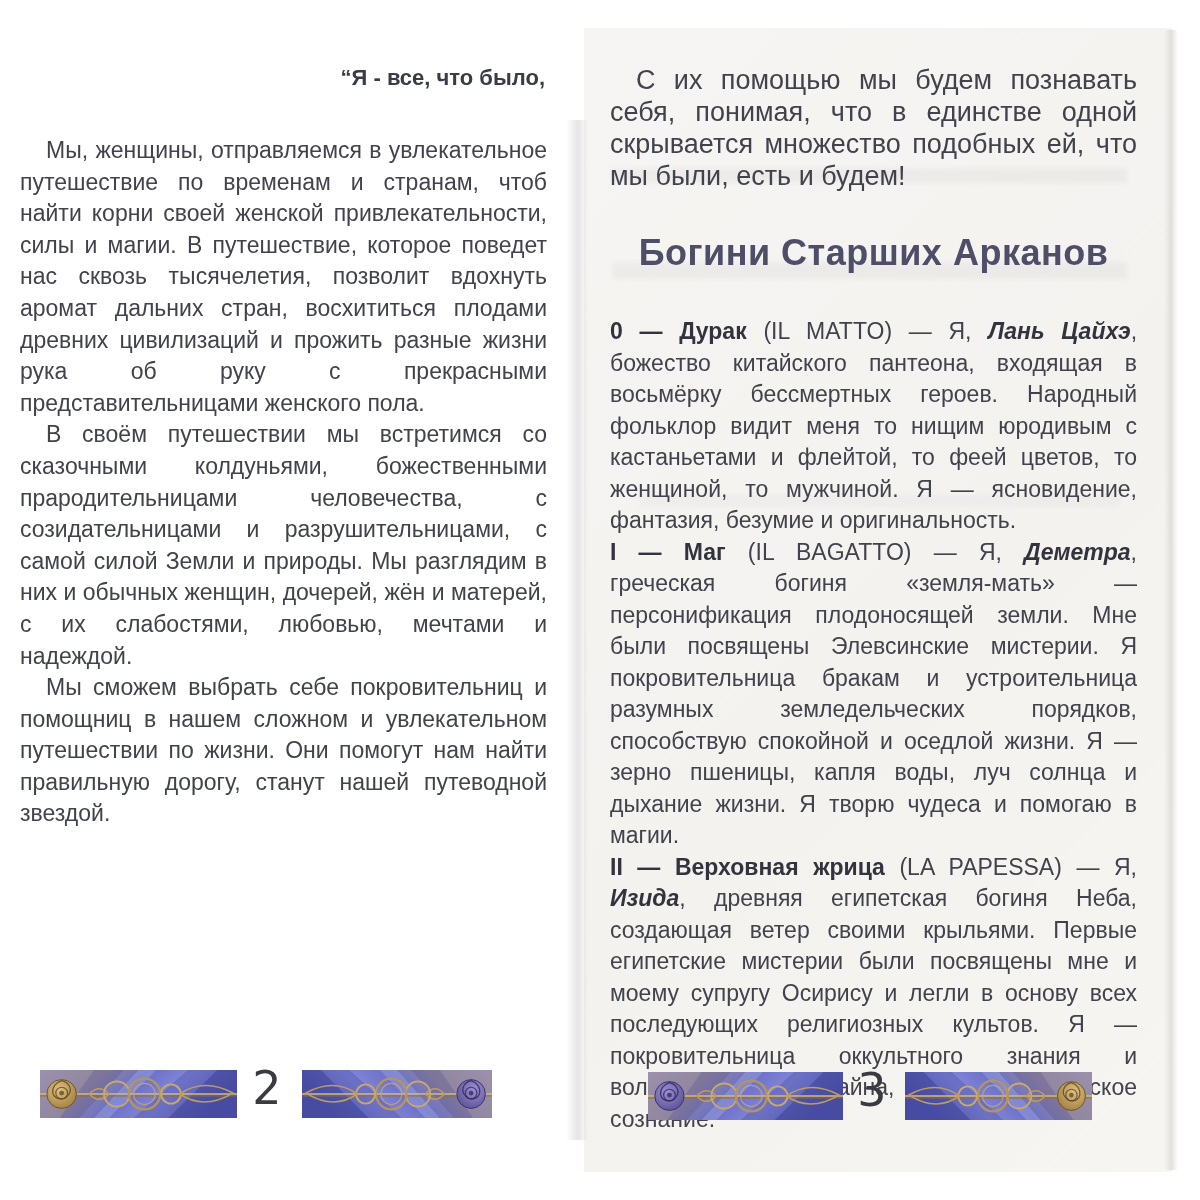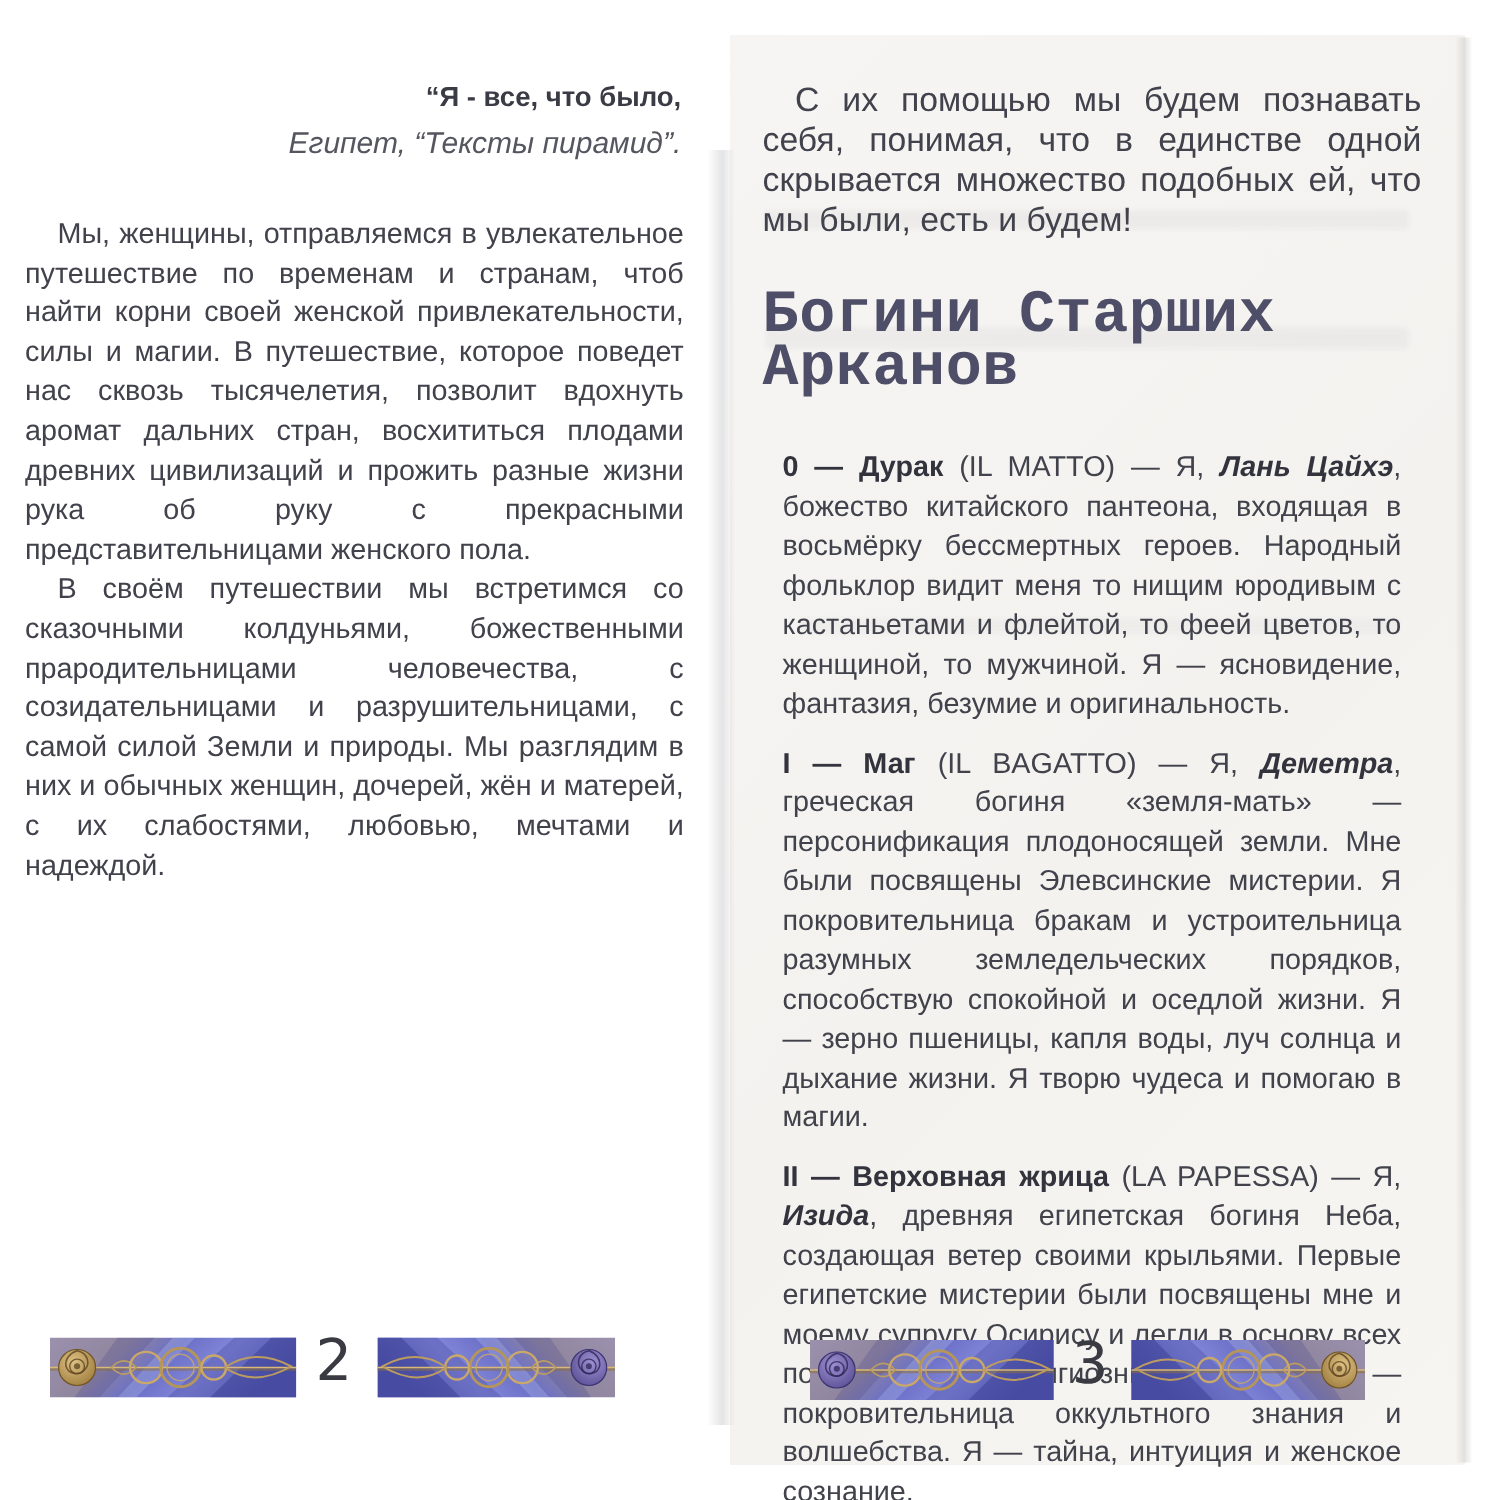--- a/index.html
+++ b/index.html
@@ -33,26 +33,26 @@
   .ep-source{font-style:italic;font-size:24px;line-height:34px;color:#55565f;margin-top:2px;}
   .paras{margin-top:39px;}
   .paras p{
     margin:0;font-size:23px;line-height:31.6px;text-align:justify;text-indent:26px;
   }
 
   
   .page-right{position:absolute;left:610px;top:0;width:527px;}
   .intro{margin:64px 0 0;font-size:27px;line-height:32px;text-align:justify;text-indent:26px;}
   .heading{
-    font-family:Liberation Mono, monospace;font-weight:bold;
-    font-size:48px;line-height:42px;color:#4e4e68;
-    margin:40px 0 42px;letter-spacing:0.5px;
+    font-family:Liberation Sans, sans-serif;font-weight:bold;
+    font-size:36px;line-height:42px;color:#4e4e68;
+    text-align:center;margin:40px 0 42px;letter-spacing:0.5px;
   }
   .entry{
-    margin:16px;font-size:23px;line-height:31.5px;text-align:justify;
+    margin:0;font-size:23px;line-height:31.5px;text-align:justify;
   }
   .entry .b{font-weight:bold;color:#32333c;}
   .entry .bi{font-weight:bold;font-style:italic;color:#32333c;}
 
   
   .orn{position:absolute;height:48px;}
   .orn svg{width:100%;height:100%;display:block;}
   .orn.mirror svg{transform:scaleX(-1);}
   .orn-a{left:40px;top:1070px;width:197px;}
   .orn-b{left:302px;top:1070px;width:190px;}
@@ -95,25 +95,25 @@
   <div class="spine"></div>
   <div class="edge-right"></div>
 
   <div class="ghost" style="left:612px;top:168px;width:515px;height:15px;"></div>
   <div class="ghost" style="left:612px;top:262px;width:515px;height:17px;"></div>
   <div class="ghost" style="left:640px;top:495px;width:480px;height:12px;opacity:0.04;"></div>
 
   <div class="page-left">
     <div class="epigraph">
       <div class="ep-line">“Я - все, что было,</div>
-      <div class="ep-source">Египет, “Тексты пирамид”.</div>
     </div>
     <div class="paras">
       <p>Мы, женщины, отправляемся в увлекательное путешествие по временам и странам, чтоб найти корни своей женской привлекательности, силы и магии. В путешествие, которое поведет нас сквозь тысячелетия, позволит вдохнуть аромат дальних стран, восхититься плодами древних цивилизаций и прожить разные жизни рука об руку с прекрасными представительницами женского пола.</p>
       <p>В своём путешествии мы встретимся со сказочными колдуньями, божественными прародительницами человечества, с созидательницами и разрушительницами, с самой силой Земли и природы. Мы разглядим в них и обычных женщин, дочерей, жён и матерей, с их слабостями, любовью, мечтами и надеждой.</p>
+      <p>Мы сможем выбрать себе покровительниц и помощниц в нашем сложном и увлекательном путешествии по жизни. Они помогут нам найти правильную дорогу, станут нашей путеводной звездой.</p>
     </div>
   </div>
 
   <div class="page-right">
     <p class="intro">С их помощью мы будем познавать себя, понимая, что в единстве одной скрывается множество подобных ей, что мы были, есть и будем!</p>
     <h1 class="heading">Богини Старших Арканов</h1>
     <div>
       <p class="entry"><span class="b">0 — Дурак</span><span> (IL MATTO) — Я, </span><span class="bi">Лань Цайхэ</span><span>, божество китайского пантеона, входящая в восьмёрку бессмертных героев. Народный фольклор видит меня то нищим юродивым с кастаньетами и флейтой, то феей цветов, то женщиной, то мужчиной. Я — ясновидение, фантазия, безумие и оригинальность.</span></p>
       <p class="entry"><span class="b">I — Маг</span><span> (IL BAGATTO) — Я, </span><span class="bi">Деметра</span><span>, греческая богиня «земля-мать» — персонификация плодоносящей земли. Мне были посвящены Элевсинские мистерии. Я покровительница бракам и устроительница разумных земледельческих порядков, способствую спокойной и оседлой жизни. Я — зерно пшеницы, капля воды, луч солнца и дыхание жизни. Я творю чудеса и помогаю в магии.</span></p>
       <p class="entry"><span class="b">II — Верховная жрица</span><span> (LA PAPESSA) — Я, </span><span class="bi">Изида</span><span>, древняя египетская богиня Неба, создающая ветер своими крыльями. Первые египетские мистерии были посвящены мне и моему супругу Осирису и легли в основу всех последующих религиозных культов. Я — покровительница оккультного знания и волшебства. Я — тайна, интуиция и женское сознание.</span></p>

